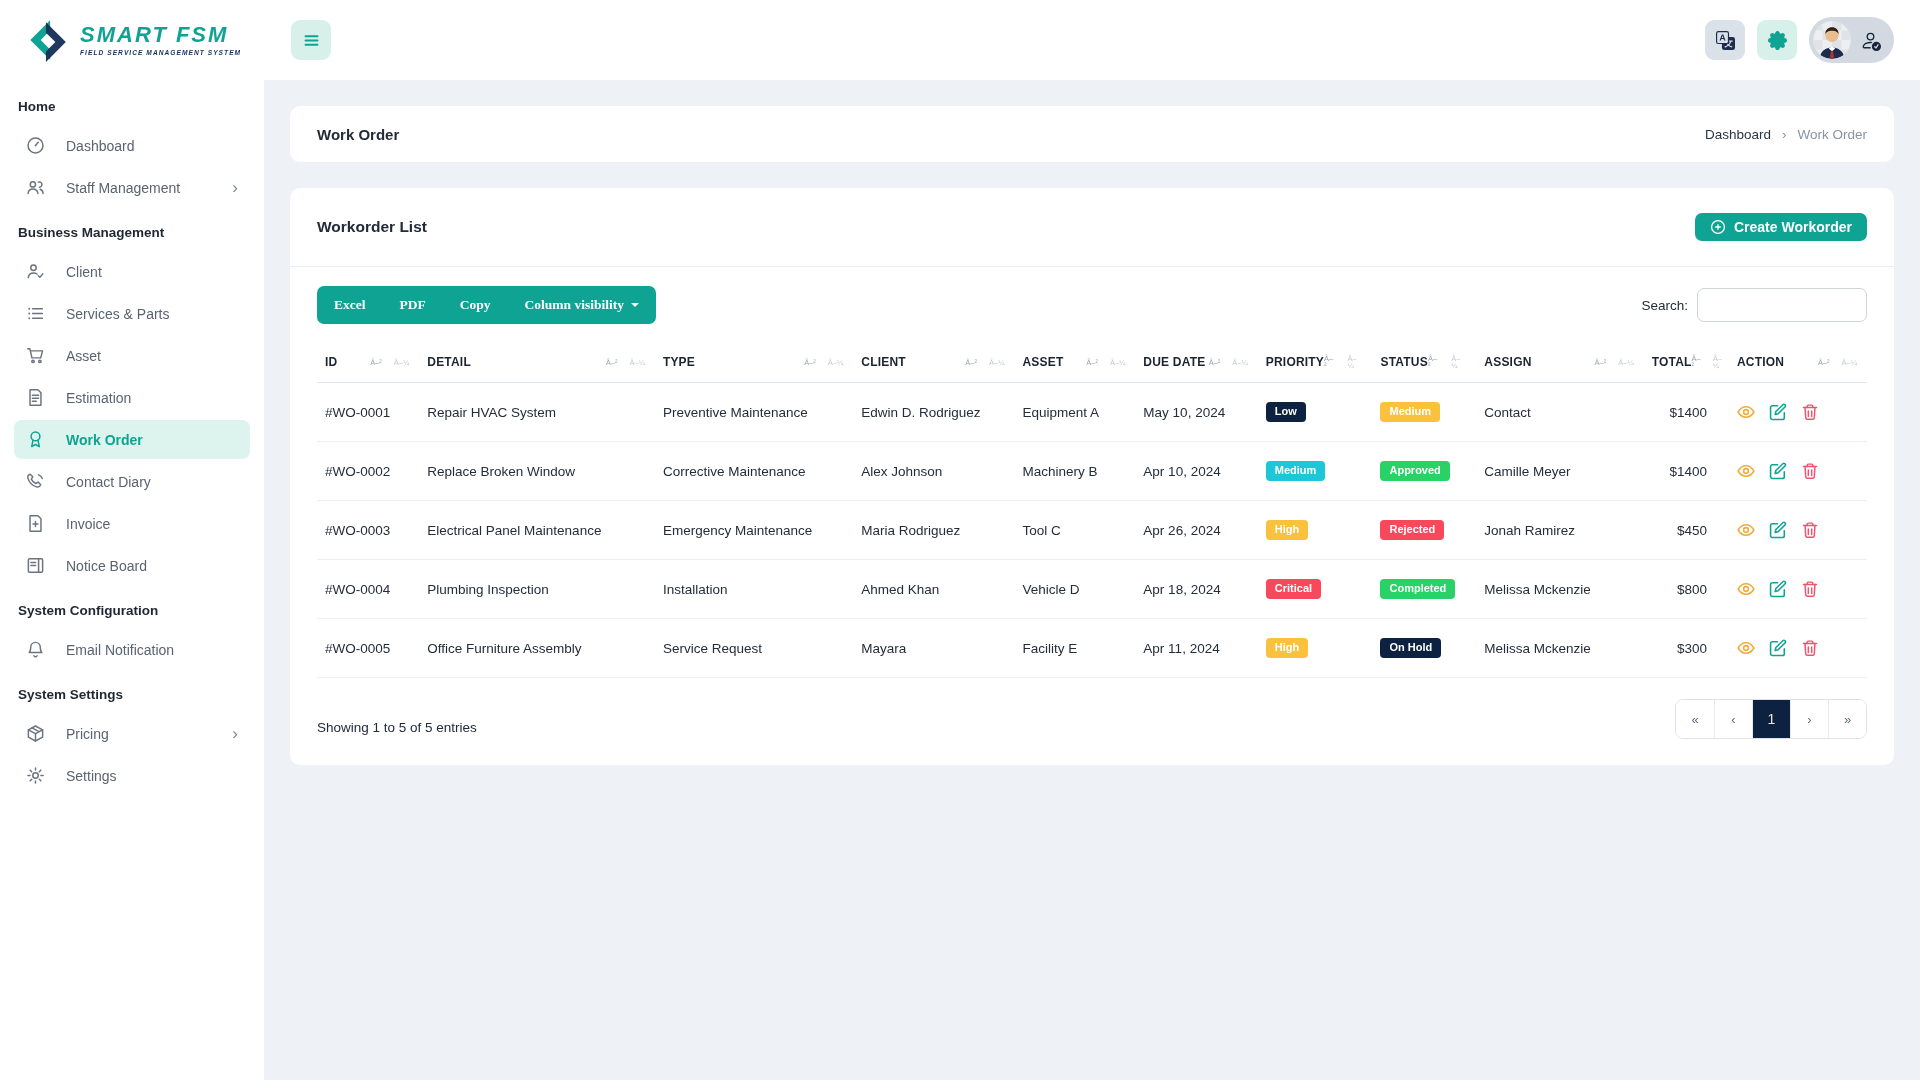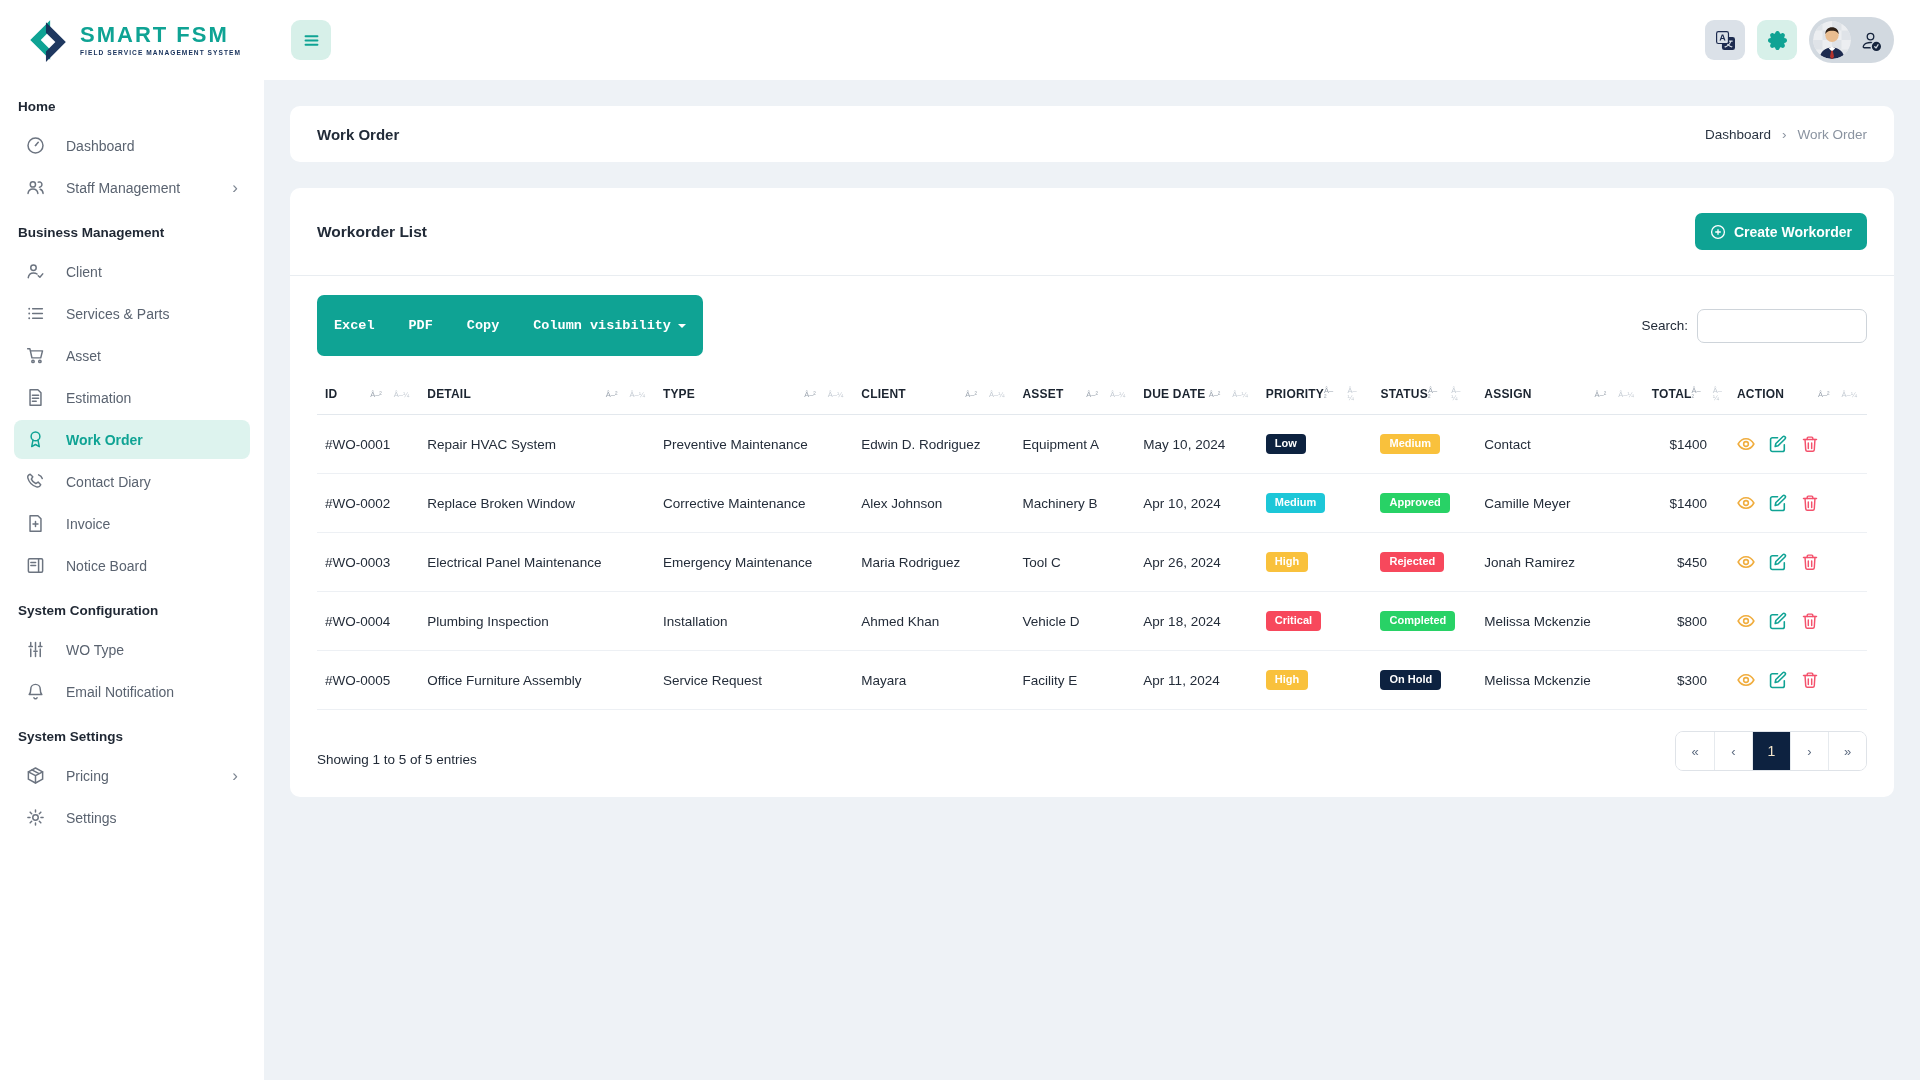--- a/index.html
+++ b/index.html
@@ -7,21 +7,21 @@
   body {
     display:flex;
     font-family:"Liberation Sans", sans-serif;
     background:#eef2f6;
     color:#222b38;
     overflow:hidden;
   }
   
   aside { width:264px; background:#fff; flex-shrink:0; display:flex; flex-direction:column; }
   .brand { height:80px; display:flex; align-items:center; gap:10px; padding:0 14px 0 24px; }
-  .brand-txt { display:flex; flex-direction:column; }
+  .brand-txt { display:flex; flex-direction:column;font-style:italic; }
   .brand-name { color:#0fa394; font-weight:800; font-size:22px; letter-spacing:2px; line-height:22px; }
   .brand-tag { font-size:6.6px; color:#16305a; letter-spacing:1.05px; font-weight:700; margin-top:3px; white-space:nowrap; }
   nav { padding:4px 14px 10px; overflow:hidden; }
   .side-heading { font-size:13.5px; font-weight:700; color:#1f2733; padding:15px 4px 9px; }
   .side-item { display:flex; align-items:center; gap:21px; padding:10px 12px; margin:3px 0; border-radius:8px;
                color:#5a6370; font-size:14px; cursor:pointer; }
   .side-item .s-ico { width:19px; height:19px; color:#6c7480; flex-shrink:0; display:flex; }
   .side-item .s-ico svg { width:100%; height:100%; }
   .side-item.active { background:#ddf3ee; color:#0fa394; font-weight:700; }
   .side-item.active .s-ico { color:#0fa394; }
@@ -44,29 +44,29 @@
   .card { background:#fff; border-radius:10px; }
   .page-head { height:56px; display:flex; align-items:center; justify-content:space-between;
                padding:0 27px; margin-bottom:26px; }
   .page-title { font-size:15px; font-weight:700; }
   .breadcrumb { display:flex; align-items:center; gap:11px; font-size:13.5px; }
   .bc-current, .bc-sep { color:#8a93a0; }
   .bc-link { color:#2a3442; cursor:pointer; }
   .panel { padding-bottom:24px; }
   .panel-head { display:flex; justify-content:space-between; align-items:center; padding:25px 27px; }
   .panel-title { font-size:15.5px; font-weight:700; }
-  .create-btn { background:#0fa394; color:#fff; border:none; border-radius:7px; height:37px; padding:0 15px;
+  .create-btn { background:#0fa394; color:#fff; border:none; border-radius:7px; height:28px; padding:0 15px;
                 font-size:14px; font-weight:700; display:flex; gap:8px; align-items:center; cursor:pointer;
                 font-family:inherit;margin-left:20px; }
   .create-btn svg { width:16px; height:16px; }
   .panel-divider { height:1px; background:#e9edf1; }
   .toolbar { display:flex; justify-content:space-between; align-items:center; padding:19px 27px 13px; }
   .btn-group { display:flex; background:#0fa394; border-radius:7px; overflow:hidden; }
   .bg-btn { background:transparent; color:#fff; border:none; font-weight:700; font-size:13.5px;
-            padding:23px 17px; cursor:pointer; font-family:Liberation Mono, monospace; display:flex; align-items:center; }
+            padding:11px 17px; cursor:pointer; font-family:Liberation Serif, serif; display:flex; align-items:center; }
   .caret { width:0; height:0; border:4px solid transparent; border-top-color:#fff; margin-left:7px; margin-top:4px; }
   .search-wrap { display:flex; align-items:center; gap:9px; font-size:13.5px; }
   .search-input { width:170px; height:34px; border:1px solid #ced4da; border-radius:7px; padding:0 10px;
                   font-size:13px; font-family:inherit; outline:none; }
   
   table { width:calc(100% - 54px); margin:6px 27px 0; border-collapse:collapse; table-layout:fixed; }
   thead th { font-size:12px; font-weight:700; color:#1b2430; text-transform:uppercase; letter-spacing:.2px;
              padding:12px 8px 13px; border-bottom:1px solid #e3e8ed; text-align:left; }
   .th-flex { display:flex; align-items:center; }
   .sort { display:flex; flex-direction:row; margin-left:auto; padding-right:2px; font-size:7.5px;
@@ -224,29 +224,20 @@
             <rect x="2" y="2.4" width="12" height="11.2" rx="1"></rect>
             <path d="M10.6 2.4v11.2M4.1 5.5h4M4.1 8h4"></path>
           </svg>
         </span>
         <span>Notice Board</span>
       </div>
       <div class="side-heading">System Configuration</div>
       <div class="side-item">
         <span class="s-ico">
           <svg viewBox="0 0 16 16" width="19" height="19" fill="none" stroke="currentColor" stroke-width="1.25" stroke-linecap="round" stroke-linejoin="round">
-            <path d="M4 2.2v3M4 7.6V13.8M8 2.2v6.2M8 10.8v3M12 2.2v3M12 7.6v6.2"></path>
-            <path d="M2.6 5.4h2.8M6.6 9.4h2.8M10.6 5.4h2.8"></path>
-          </svg>
-        </span>
-        <span>WO Type</span>
-      </div>
-      <div class="side-item">
-        <span class="s-ico">
-          <svg viewBox="0 0 16 16" width="19" height="19" fill="none" stroke="currentColor" stroke-width="1.25" stroke-linecap="round" stroke-linejoin="round">
             <path d="M8 2a4 4 0 0 1 4 4c0 3 .8 4 1.3 4.6H2.7C3.2 10 4 9 4 6a4 4 0 0 1 4-4z"></path>
             <path d="M6.7 13.2a1.4 1.4 0 0 0 2.6 0"></path>
           </svg>
         </span>
         <span>Email Notification</span>
       </div>
       <div class="side-heading">System Settings</div>
       <div class="side-item">
         <span class="s-ico">
           <svg viewBox="0 0 16 16" width="19" height="19" fill="none" stroke="currentColor" stroke-width="1.25" stroke-linecap="round" stroke-linejoin="round">

